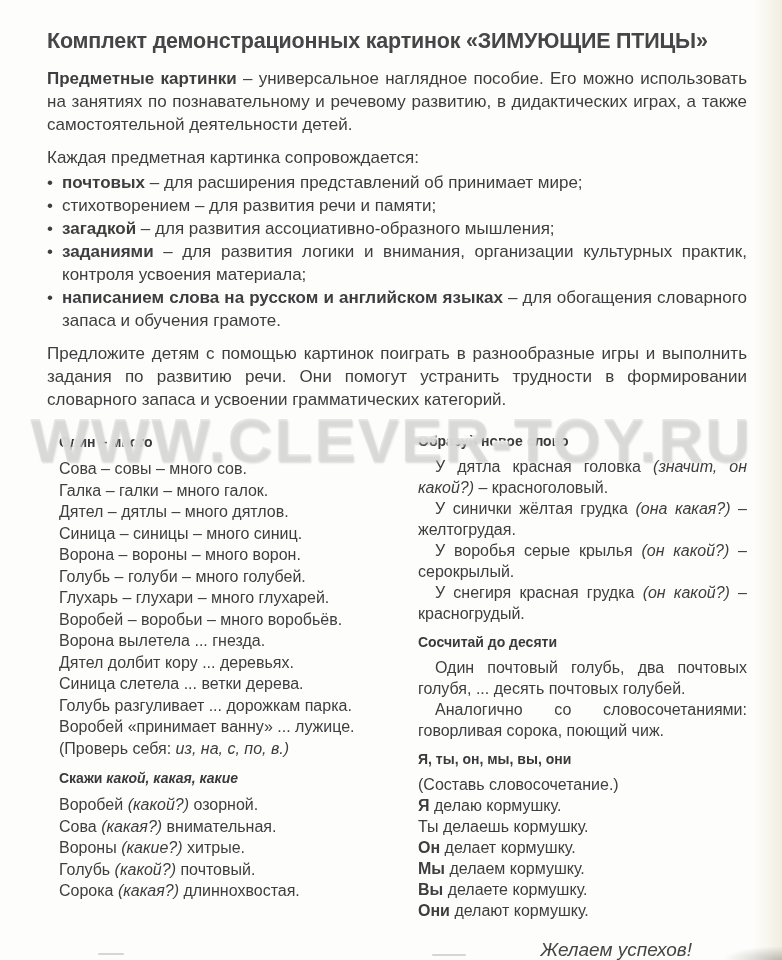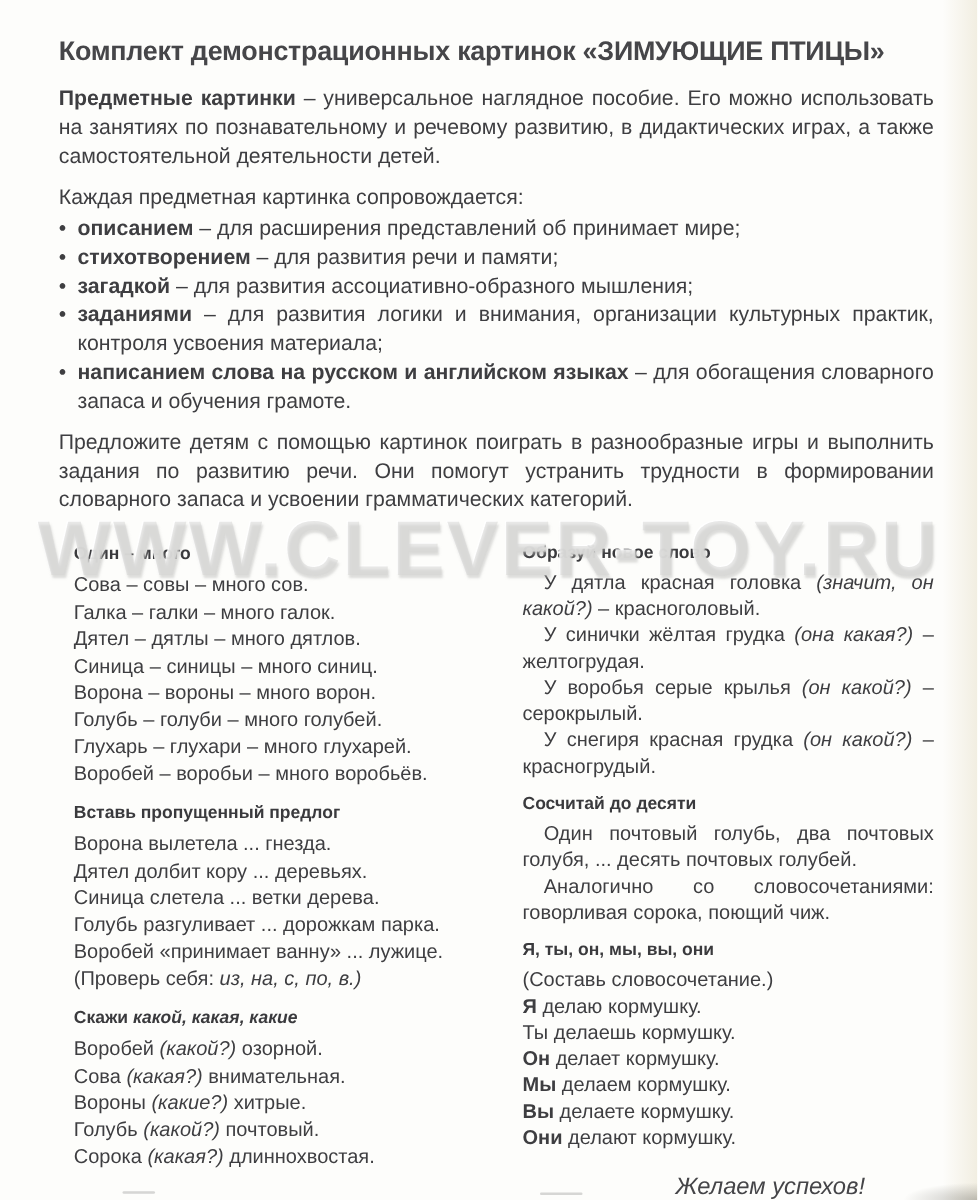--- a/index.html
+++ b/index.html
@@ -92,22 +92,22 @@
 
   <div class="content">
 
     <h1>Комплект демонстрационных картинок «ЗИМУЮЩИЕ ПТИЦЫ»</h1>
 
     <p class="para"><span style="font-weight: 700;">Предметные картинки</span><span> – универсальное наглядное пособие. Его можно использовать на занятиях по познавательному и речевому развитию, в дидактических играх, а также самостоятельной деятельности детей.</span></p>
 
     <p class="para nogap">Каждая предметная картинка сопровождается:</p>
 
     <ul class="bullets">
-      <li><span style="font-weight: 700;">описанием</span><span> – для расширения представлений об принимает мире;</span></li>
-      <li><span style="font-weight: 700;">стихотворением</span><span> – для развития речи и памяти;</span></li>
+      <li><span style="font-weight: 700;">почтовых</span><span> – для расширения представлений об принимает мире;</span></li>
+      <li><span style="font-weight: 400;">стихотворением</span><span> – для развития речи и памяти;</span></li>
       <li><span style="font-weight: 700;">загадкой</span><span> – для развития ассоциативно-образного мышления;</span></li>
       <li><span style="font-weight: 700;">заданиями</span><span> – для развития логики и внимания, организации культурных практик, контроля усвоения материала;</span></li>
       <li><span style="font-weight: 700;">написанием слова на русском и английском языках</span><span> – для обогащения словарного запаса и обучения грамоте.</span></li>
     </ul>
 
     <p class="para">Предложите детям с помощью картинок поиграть в разнообразные игры и выполнить задания по развитию речи. Они помогут устранить трудности в формировании словарного запаса и усвоении грамматических категорий.</p>
 
     <div class="columns">
 
       <div class="col-left">
@@ -118,21 +118,20 @@
           <p class="cl"><span>Галка – галки – много галок.</span></p>
           <p class="cl"><span>Дятел – дятлы – много дятлов.</span></p>
           <p class="cl"><span>Синица – синицы – много синиц.</span></p>
           <p class="cl"><span>Ворона – вороны – много ворон.</span></p>
           <p class="cl"><span>Голубь – голуби – много голубей.</span></p>
           <p class="cl"><span>Глухарь – глухари – много глухарей.</span></p>
           <p class="cl"><span>Воробей – воробьи – много воробьёв.</span></p>
         </section>
 
         <section>
-          <h2><span>Вставь пропущенный предлог</span></h2>
           <p class="cl"><span>Ворона вылетела ... гнезда.</span></p>
           <p class="cl"><span>Дятел долбит кору ... деревьях.</span></p>
           <p class="cl"><span>Синица слетела ... ветки дерева.</span></p>
           <p class="cl"><span>Голубь разгуливает ... дорожкам парка.</span></p>
           <p class="cl"><span>Воробей «принимает ванну» ... лужице.</span></p>
           <p class="cl"><span>(Проверь себя: </span><span style="font-style: italic;">из, на, с, по, в.)</span></p>
         </section>
 
         <section>
           <h2><span>Скажи </span><span style="font-style: italic;">какой, какая, какие</span></h2>

